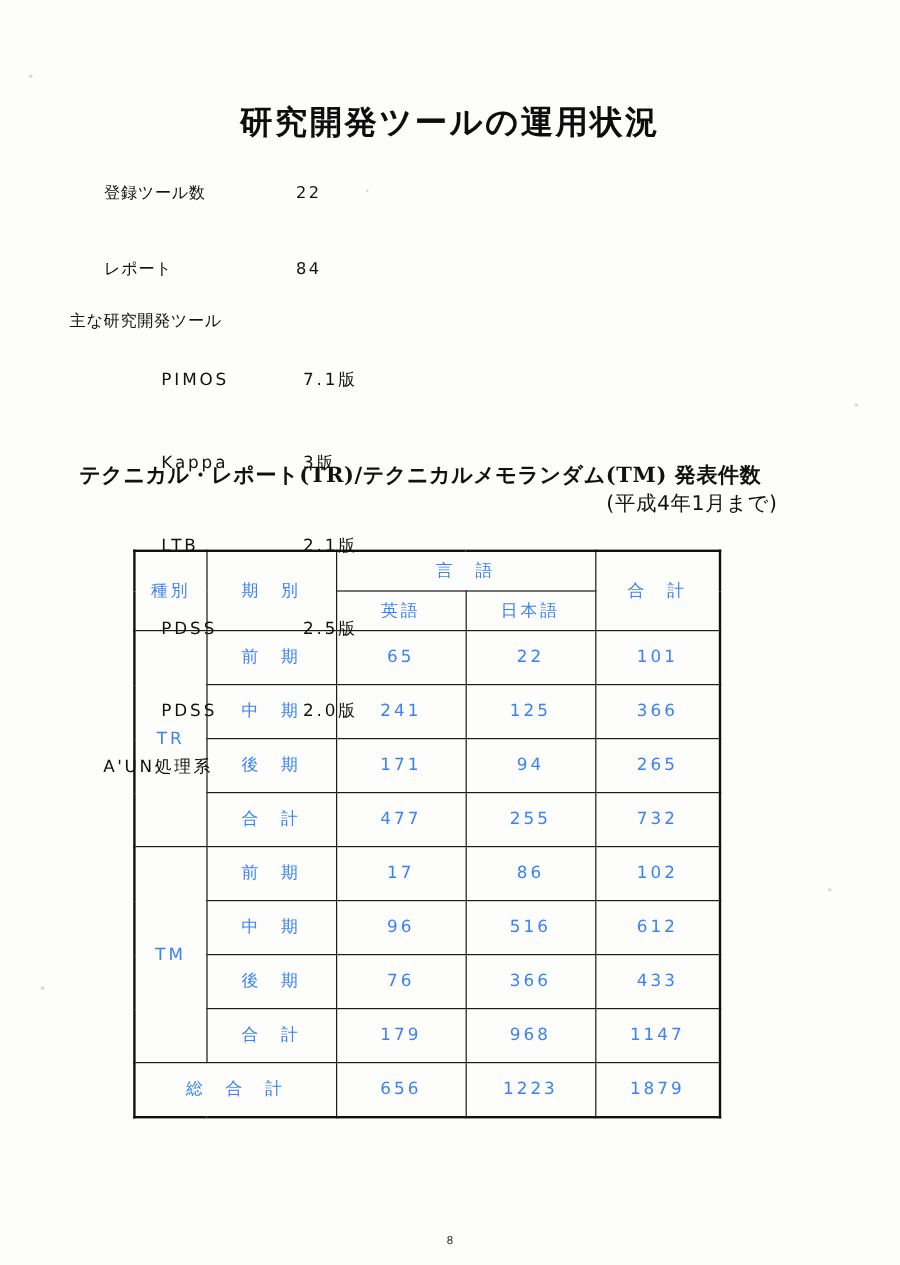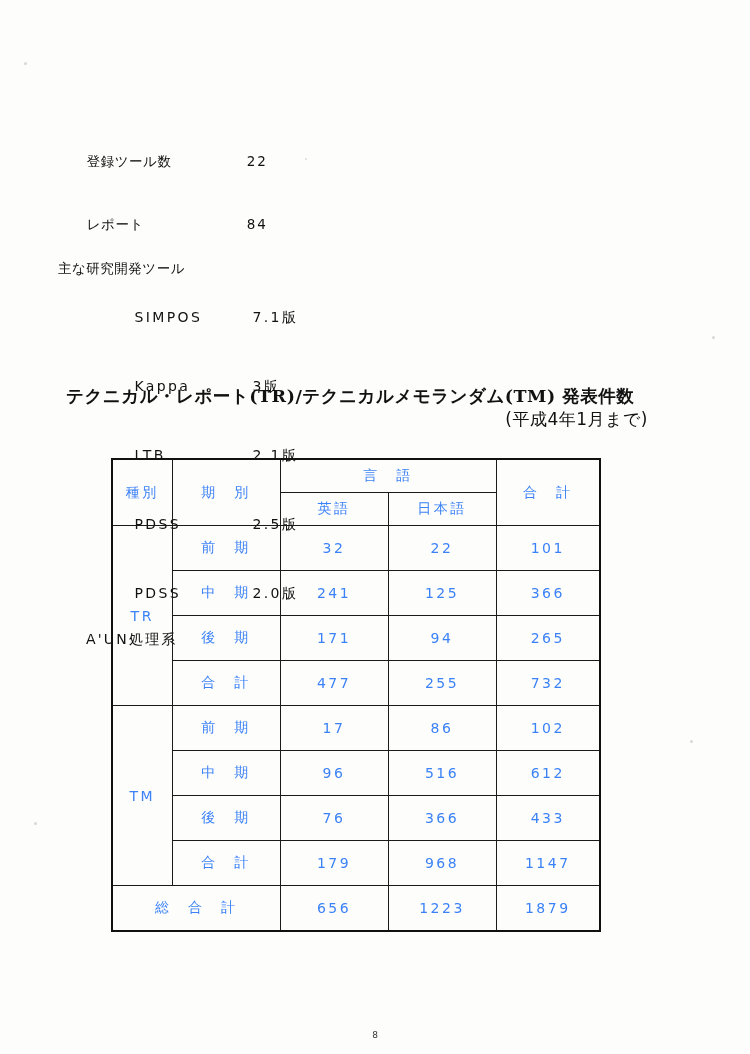--- a/index.html
+++ b/index.html
@@ -167,33 +167,34 @@
     position: absolute;
     background: #d8d8d4;
     border-radius: 50%;
   }
 </style>
 </head>
 <body>
 
 <div class="page">
 
+  <div class="doc-title">研究開発ツールの運用状況</div>
 
   <div class="stats">
     <div class="stat-row">
       <span class="stat-label">登録ツール数</span><span class="stat-value">22</span>
     </div>
     <div class="stat-row">
       <span class="stat-label">レポート</span><span class="stat-value">84</span>
     </div>
     <div class="stat-row tools-heading">主な研究開発ツール</div>
 
     <div class="tool-list">
       <div class="tool-row">
-        <span class="tool-name">SIMPOS</span><span class="tool-ver">7.1</span><span class="suffix">版</span>
+        <span class="tool-name">PIMOS</span><span class="tool-ver">7.1</span><span class="suffix">版</span>
       </div>
       <div class="tool-row">
         <span class="tool-name">Kappa</span><span class="tool-ver">3</span><span class="suffix">版</span>
       </div>
       <div class="tool-row">
         <span class="tool-name">LTB</span><span class="tool-ver">2.1</span><span class="suffix">版</span>
       </div>
       <div class="tool-row">
         <span class="tool-name">PDSS</span><span class="tool-ver">2.5</span><span class="suffix">版</span>
       </div>
@@ -224,21 +225,21 @@
           <td class="hdr vert-label" rowspan="2">合　計</td>
         </tr>
         <tr>
           <td class="hdr">英語</td>
           <td class="hdr">日本語</td>
         </tr>
 
         <tr>
           <td class="vert-label" rowspan="4">TR</td>
           <td>前　期</td>
-          <td class="num">32</td>
+          <td class="num">65</td>
           <td class="num">22</td>
           <td class="num">101</td>
         </tr>
         <tr>
           <td>中　期</td>
           <td class="num">241</td>
           <td class="num">125</td>
           <td class="num">366</td>
         </tr>
         <tr>

